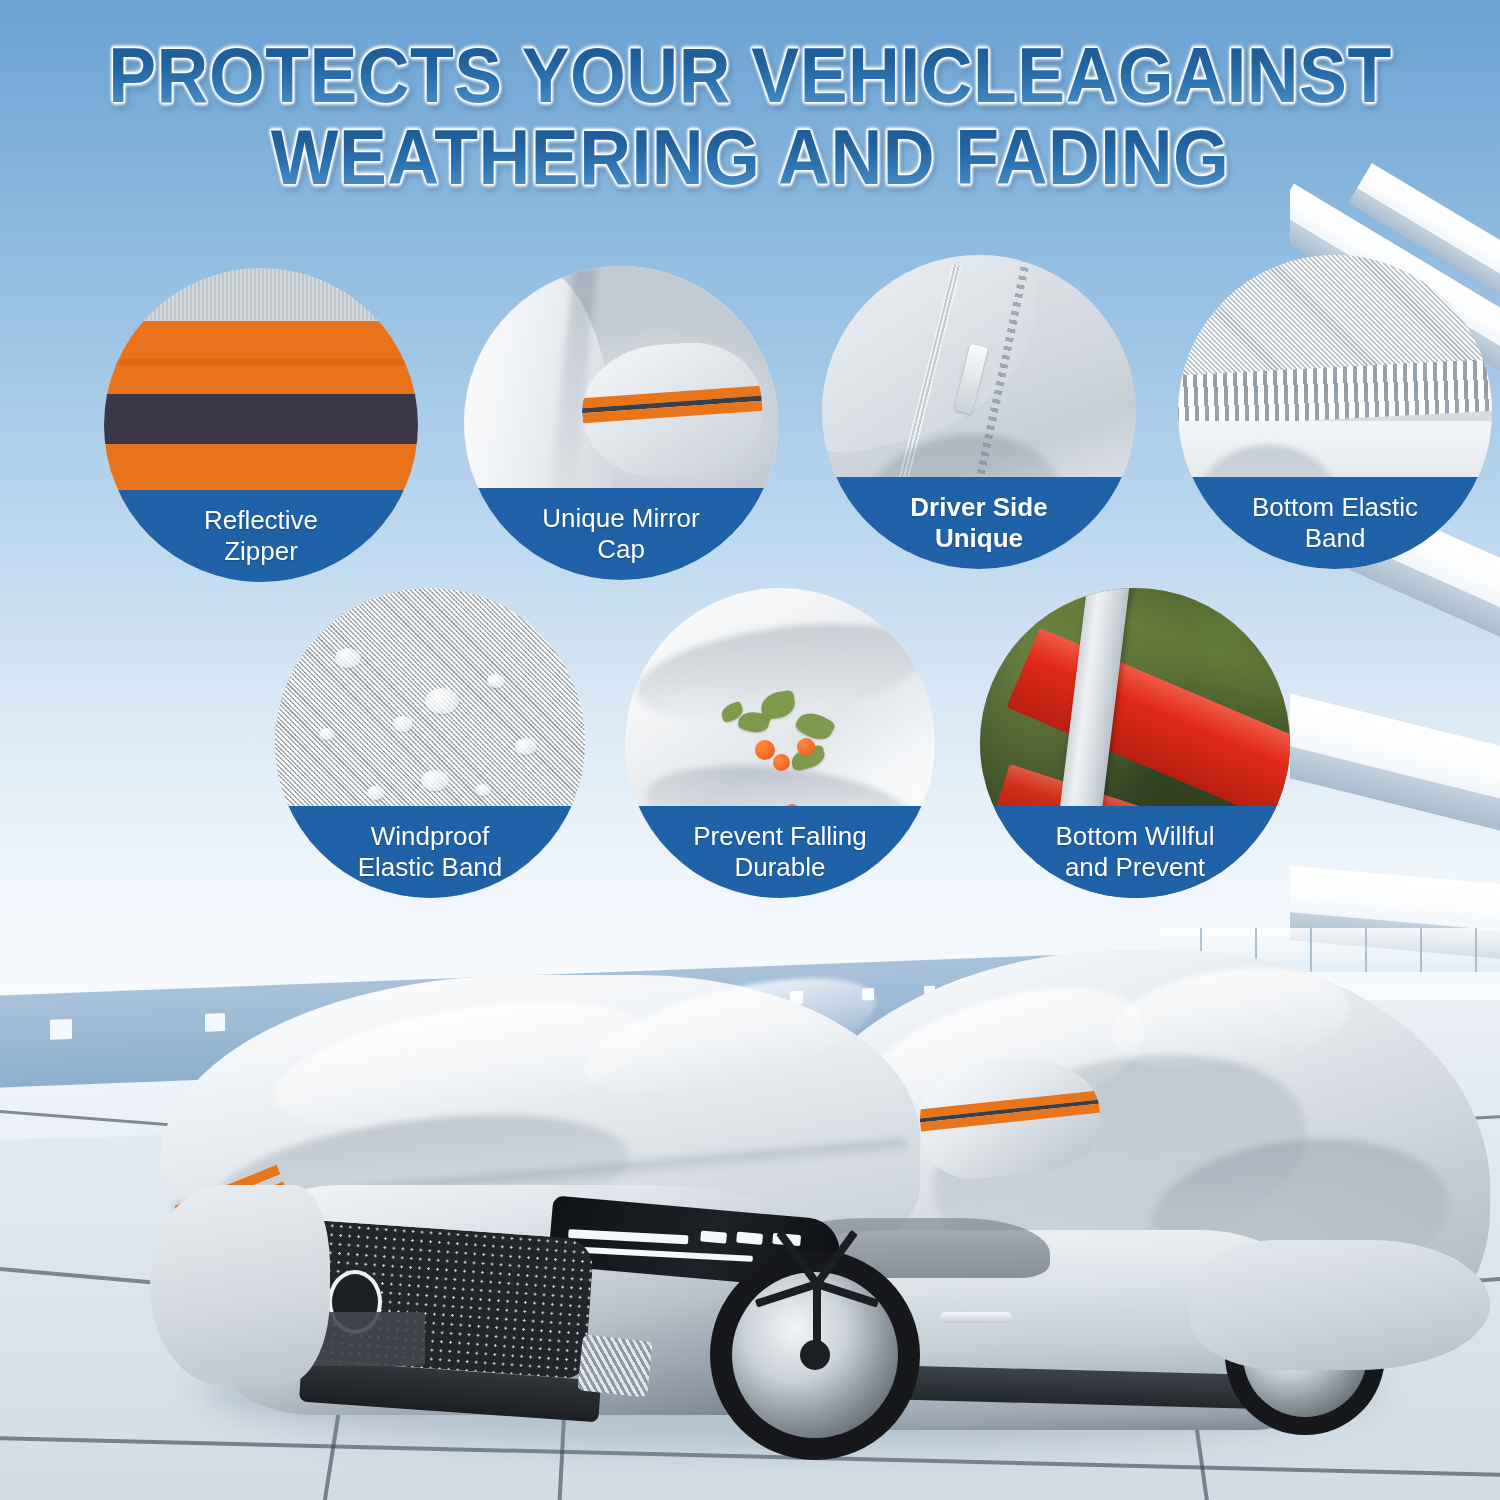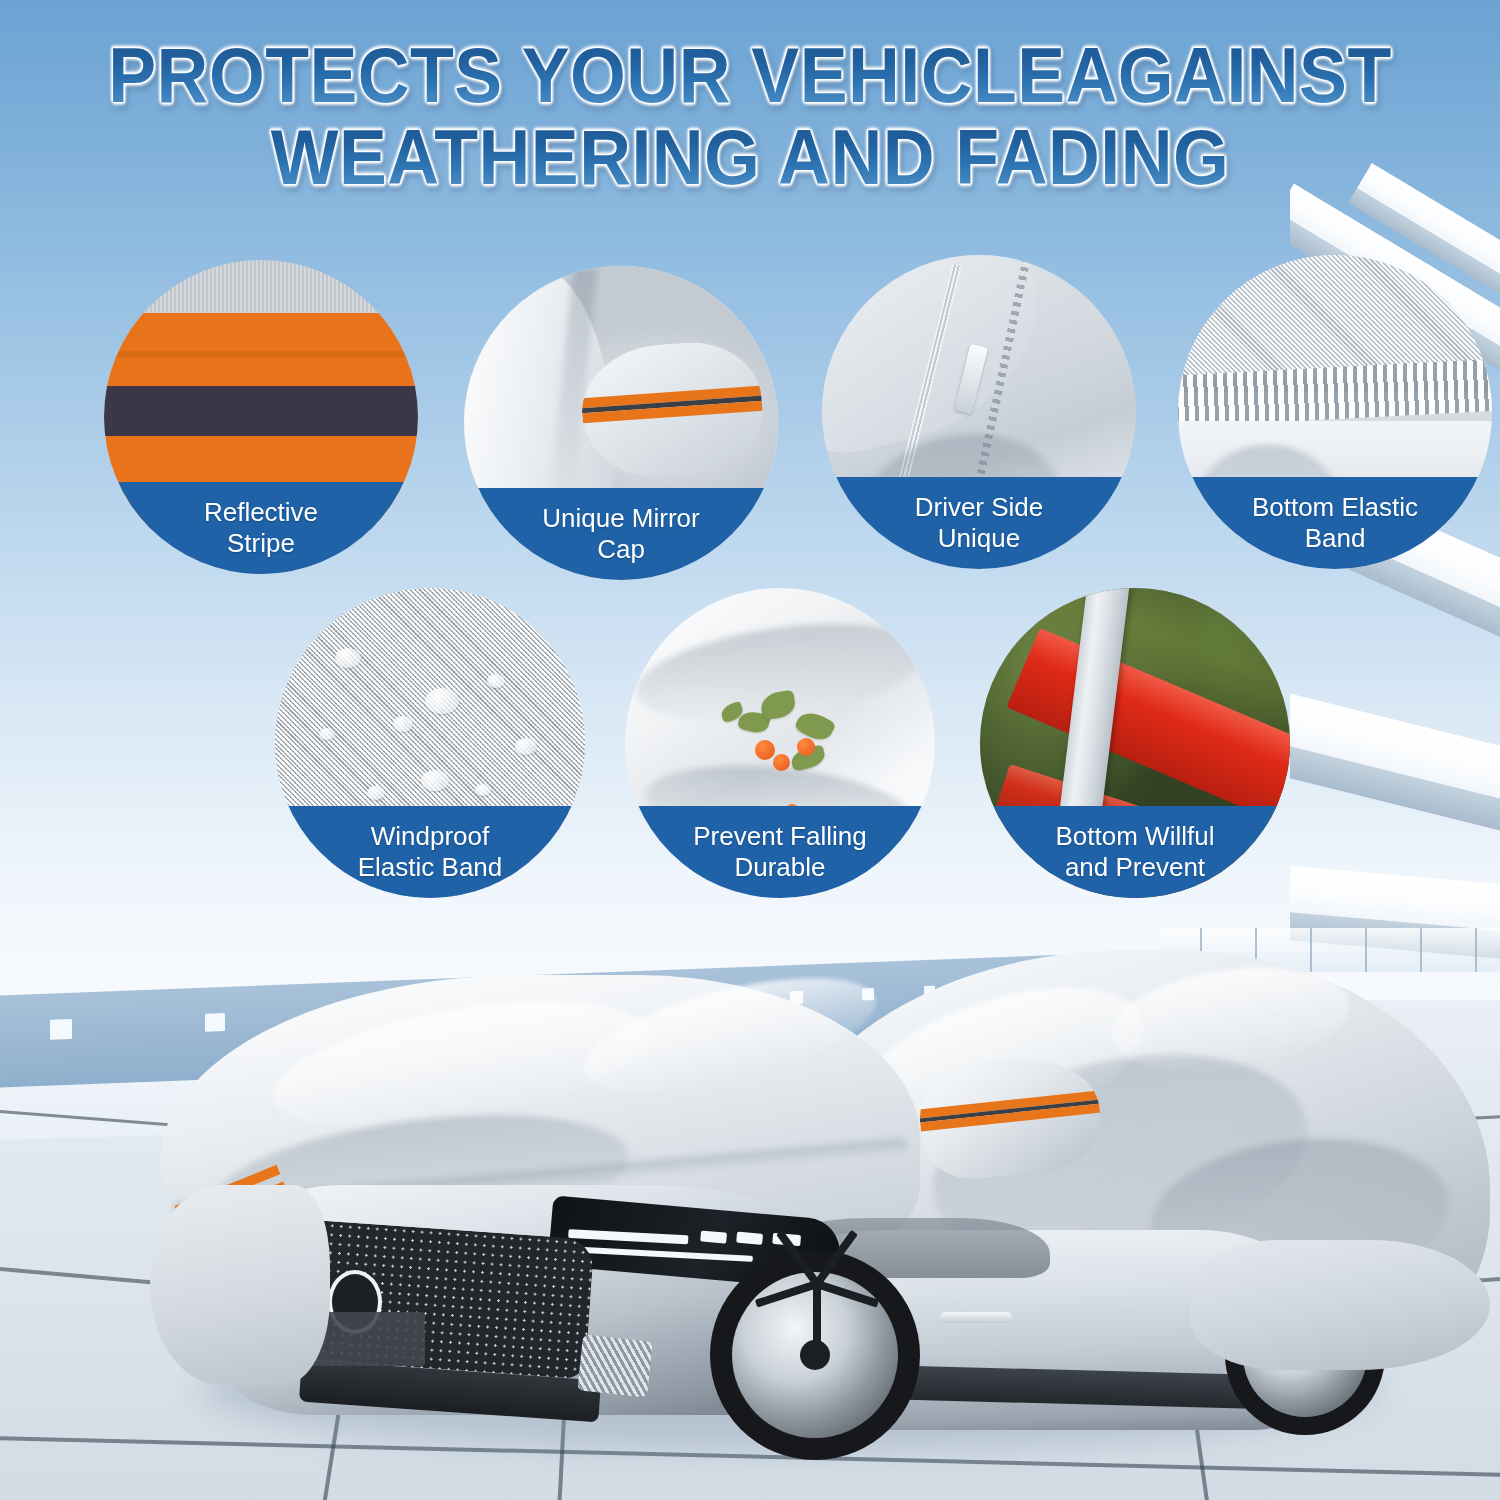--- a/index.html
+++ b/index.html
@@ -280,26 +280,26 @@
     <div style="position:absolute;left:0px;top:245px;width:180px;height:200px;
                 border-radius:40% 20% 26% 40%/50% 40% 44% 50%;
                 background:linear-gradient(170deg,#e9edf1 0%,#d4dae0 55%,#bcc4cc 100%);"></div>
   </div>
 
   <div class="headline">
     <span class="ln">PROTECTS YOUR VEHICLEAGAINST</span>
     <span class="ln">WEATHERING AND FADING</span>
   </div>
 
-  <div class="feat" style="left:104px;top:260px;width:314px;height:314px;">
+  <div class="feat" style="left:104px;top:268px;width:314px;height:314px;">
     <div class="photo tex-reflect"></div>
     <div class="cap" style="height:92px;">
       <span style="display:block;">
         <span>Reflective</span><br>
-        <span>Stripe</span>
+        <span>Zipper</span>
       </span>
     </div>
   </div>
 
   <div class="feat" style="left:464px;top:266px;width:314px;height:314px;">
     <div class="photo tex-mirror">
       <div style="position:absolute;left:-10px;top:0;width:160px;height:100%;
                   background:linear-gradient(100deg,#ffffff 0%,#eff2f5 40%,#dde2e7 75%,#cdd4db 100%);
                   border-radius:0 50% 40% 0/0 60% 40% 0;"></div>
       <div style="position:absolute;left:118px;top:78px;width:180px;height:130px;border-radius:46% 40% 42% 38%/50% 46% 44% 50%;
@@ -321,21 +321,21 @@
   <div class="feat" style="left:822px;top:255px;width:314px;height:314px;">
     <div class="photo tex-zip">
       <div style="position:absolute;left:-40px;top:-30px;width:260px;height:210px;
                   background:linear-gradient(160deg,#f0f3f6,#cfd6dd);border-radius:0 0 60% 20%;transform:rotate(-14deg);"></div>
       <div class="zipline" style="left:130px;top:10px;width:10px;height:300px;transform:rotate(14deg);transform-origin:top center;"></div>
       <div class="zippull" style="left:140px;top:90px;width:18px;height:68px;transform:rotate(14deg);"></div>
       <div style="position:absolute;left:168px;top:0;width:8px;height:314px;
                   background:repeating-linear-gradient(180deg,rgba(120,132,144,.6) 0 4px,transparent 4px 9px);transform:rotate(12deg);"></div>
       <div class="foldd" style="left:40px;top:180px;width:200px;height:140px;border-radius:50%;transform:rotate(-10deg);"></div>
     </div>
-    <div class="cap" style="height:92px;">
+    <div class="cap" style="height:92px;font-weight:bold;">
       <span style="display:block;">
         <span>Driver Side</span><br>
         <span>Unique</span>
       </span>
     </div>
   </div>
 
   <div class="feat" style="left:275px;top:588px;width:310px;height:310px;">
     <div class="photo tex-wind">
       <div class="drop" style="left:60px;top:60px;width:26px;height:20px;"></div>

